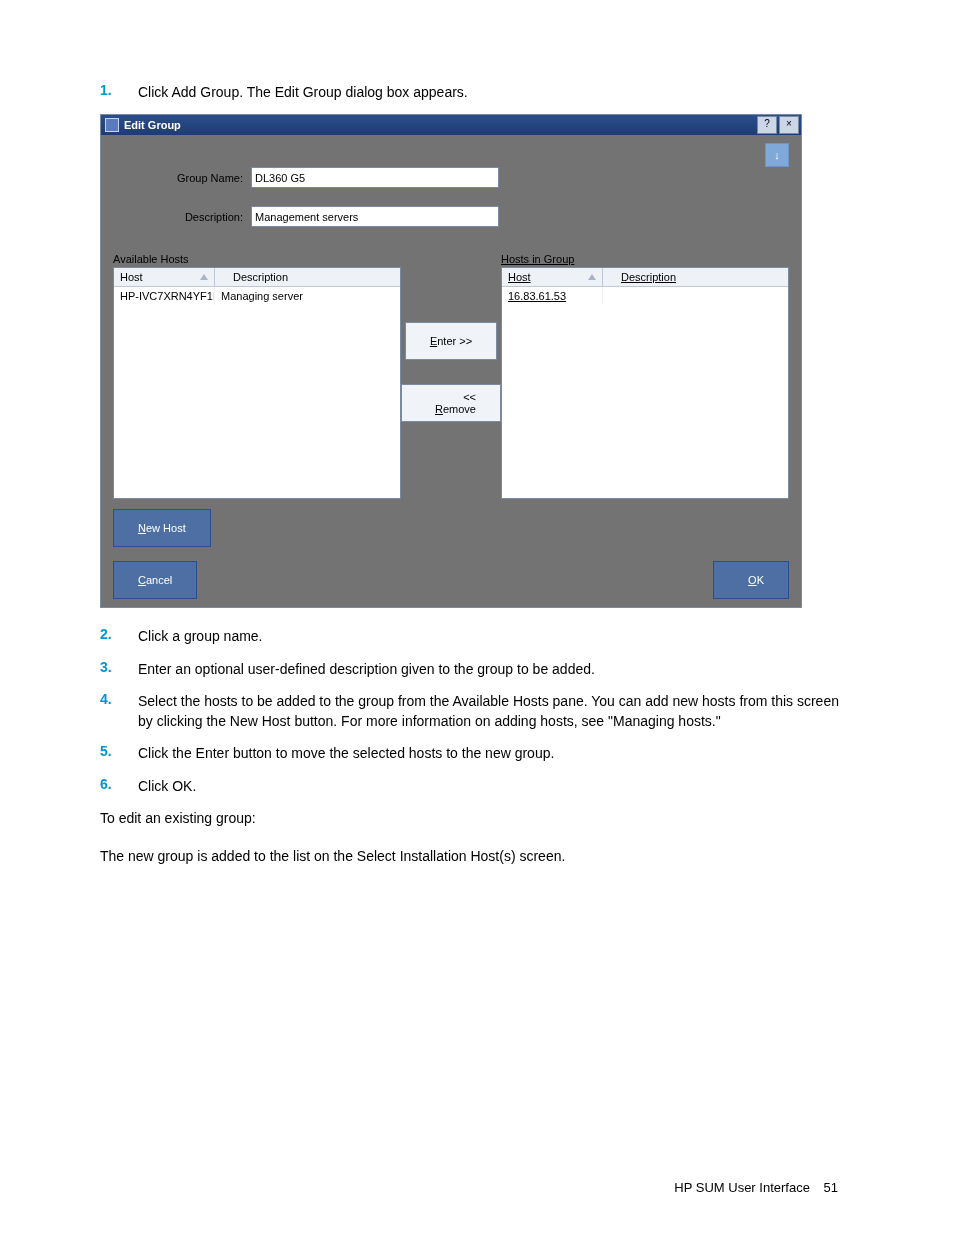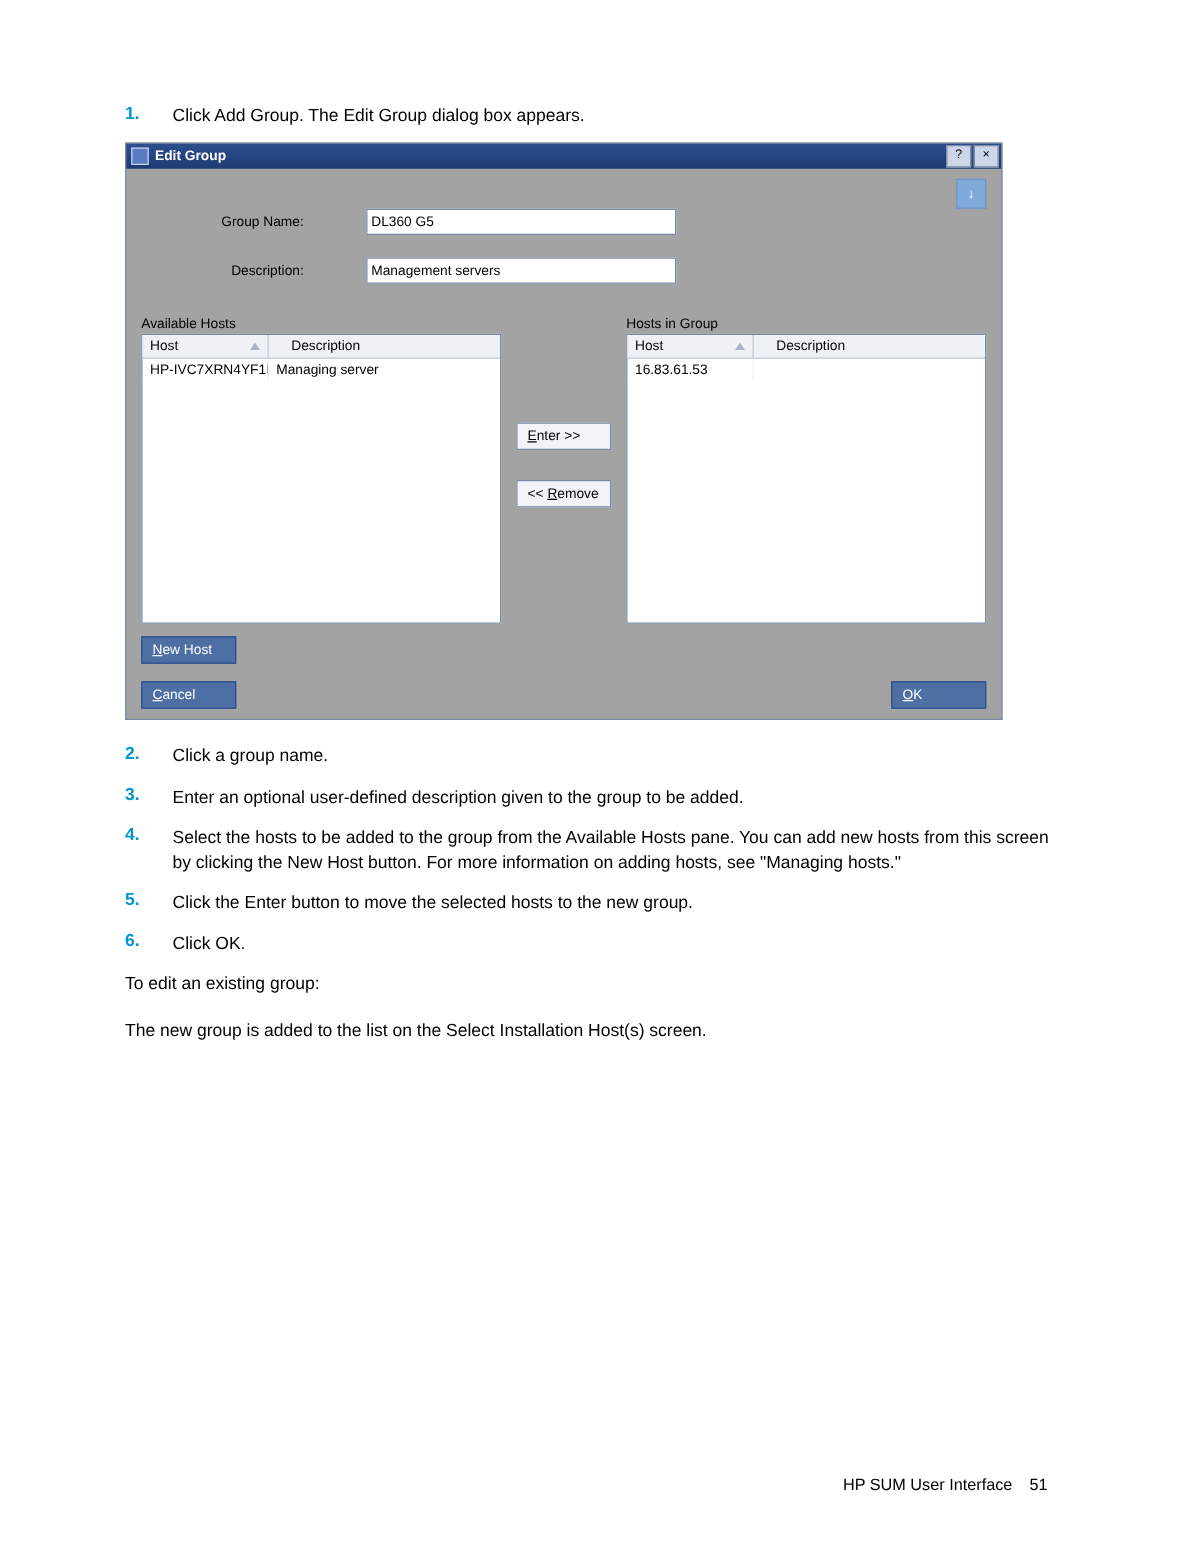--- a/index.html
+++ b/index.html
@@ -36,21 +36,21 @@
   .body-p {
     margin: 8px 0 18px 0;
     line-height: 1.45;
   }
 
   
   .dialog {
     width: 700px;
     margin: 0 0 18px 0;
     border: 1px solid #7a8aa3;
-    background: #a3a3a3;
+    background: #737373;
     font-family: Tahoma, Arial, sans-serif;
     font-size: 11px;
     color: #000;
   }
   .titlebar {
     height: 20px;
     background: linear-gradient(#2b4e8c, #1e3b73);
     color: #fff;
     display: flex;
     align-items: center;
@@ -94,21 +94,20 @@
     text-align: center;
     line-height: 22px;
     font-size: 11px;
     margin-top: -10px;
   }
   .form-row {
     display: flex;
     align-items: center;
     margin: 6px 0 18px 0;
     clear: right;
-    gap: 42px;
   }
   .form-row .lbl {
     width: 130px;
     text-align: right;
     padding-right: 8px;
     font-size: 11px;
   }
   .form-row .fld {
     width: 240px;
     height: 17px;
@@ -121,21 +120,21 @@
 
   .split {
     display: flex;
     align-items: stretch;
   }
   .pane {
     display: flex;
     flex-direction: column;
   }
   .pane.left { flex: 0 0 288px; }
-  .pane.right { flex: 1 1 auto; }
+  .pane.right { flex: 1 1 auto; text-decoration: underline; }
   .mid {
     width: 100px;
     display: flex;
     flex-direction: column;
     align-items: center;
     justify-content: center;
     gap: 24px;
   }
   .pane-title {
     font-size: 11px;
@@ -181,27 +180,27 @@
     padding: 3px 6px;
     font-size: 11px;
     overflow: hidden;
     white-space: nowrap;
   }
   .gc.host { width: 88px; flex-shrink: 0; border-right: 1px solid #eef2f7; }
   .gc.desc { flex: 1 1 auto; }
 
   .btn {
     min-width: 76px;
-    height: 22px;
-    padding: 0 8px;
+    height: 38px;
+    padding: 0 24px;
     background: #f0f3f8;
     border: 1px solid #7a8aa3;
     font-size: 11px;
     font-family: Tahoma, Arial, sans-serif;
-    text-align: left;
+    text-align: right;
   }
   .btn.u { text-decoration: none; }
   .btn .ul { text-decoration: underline; }
   .btn.primary {
     background: #4d6fa3;
     color: #fff;
     border: 1px solid #2b4e8c;
   }
   .bottom-row {
     display: flex;

